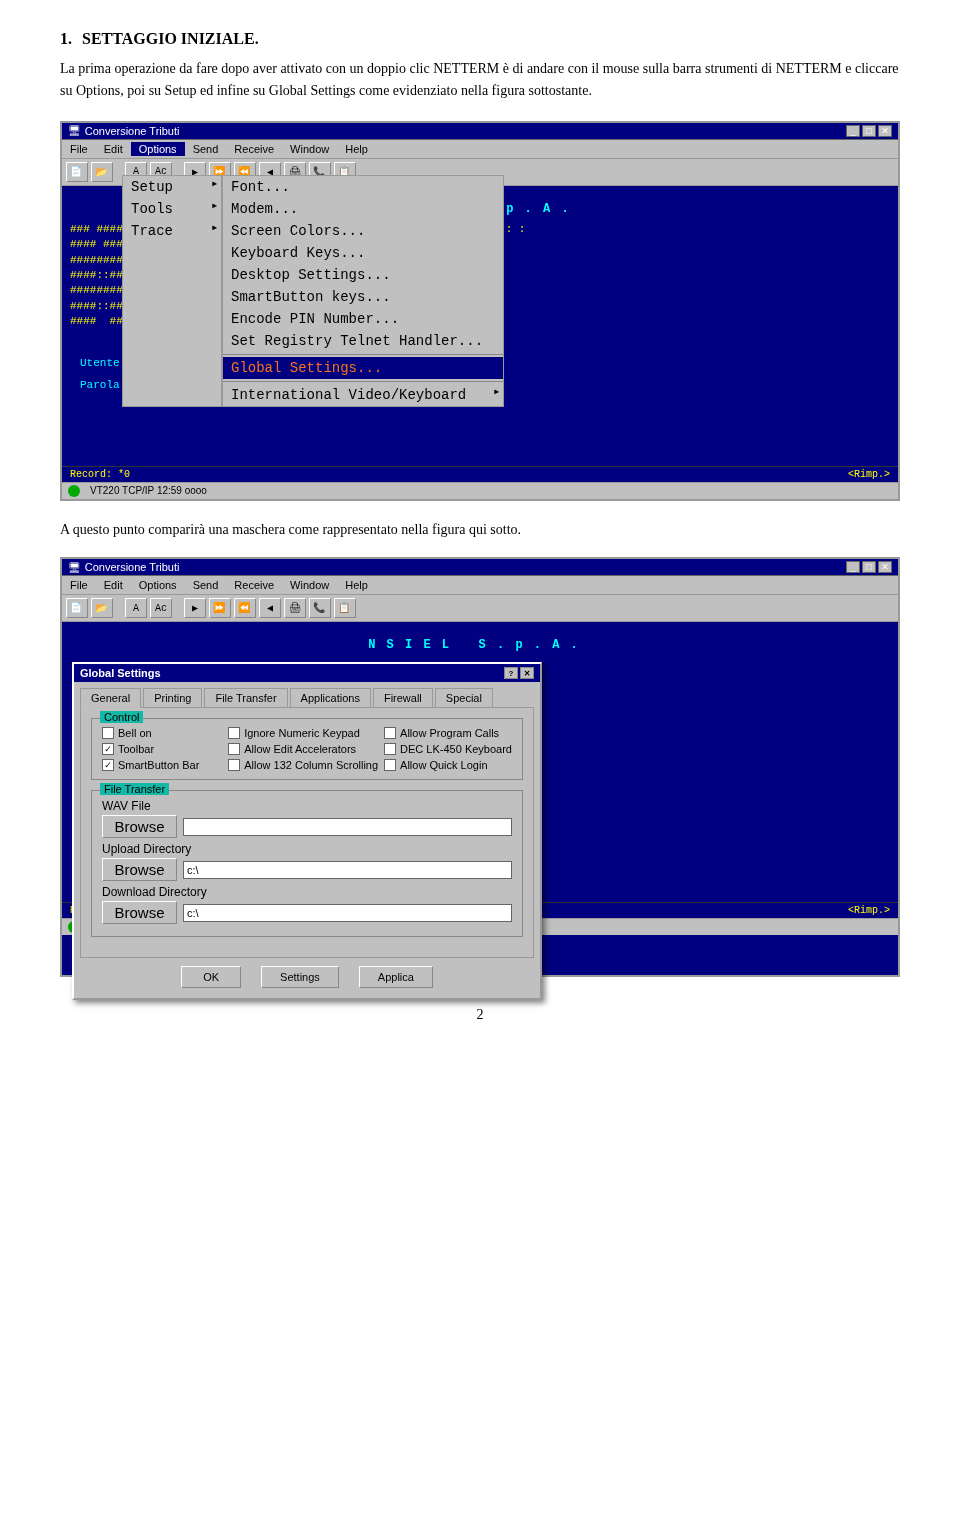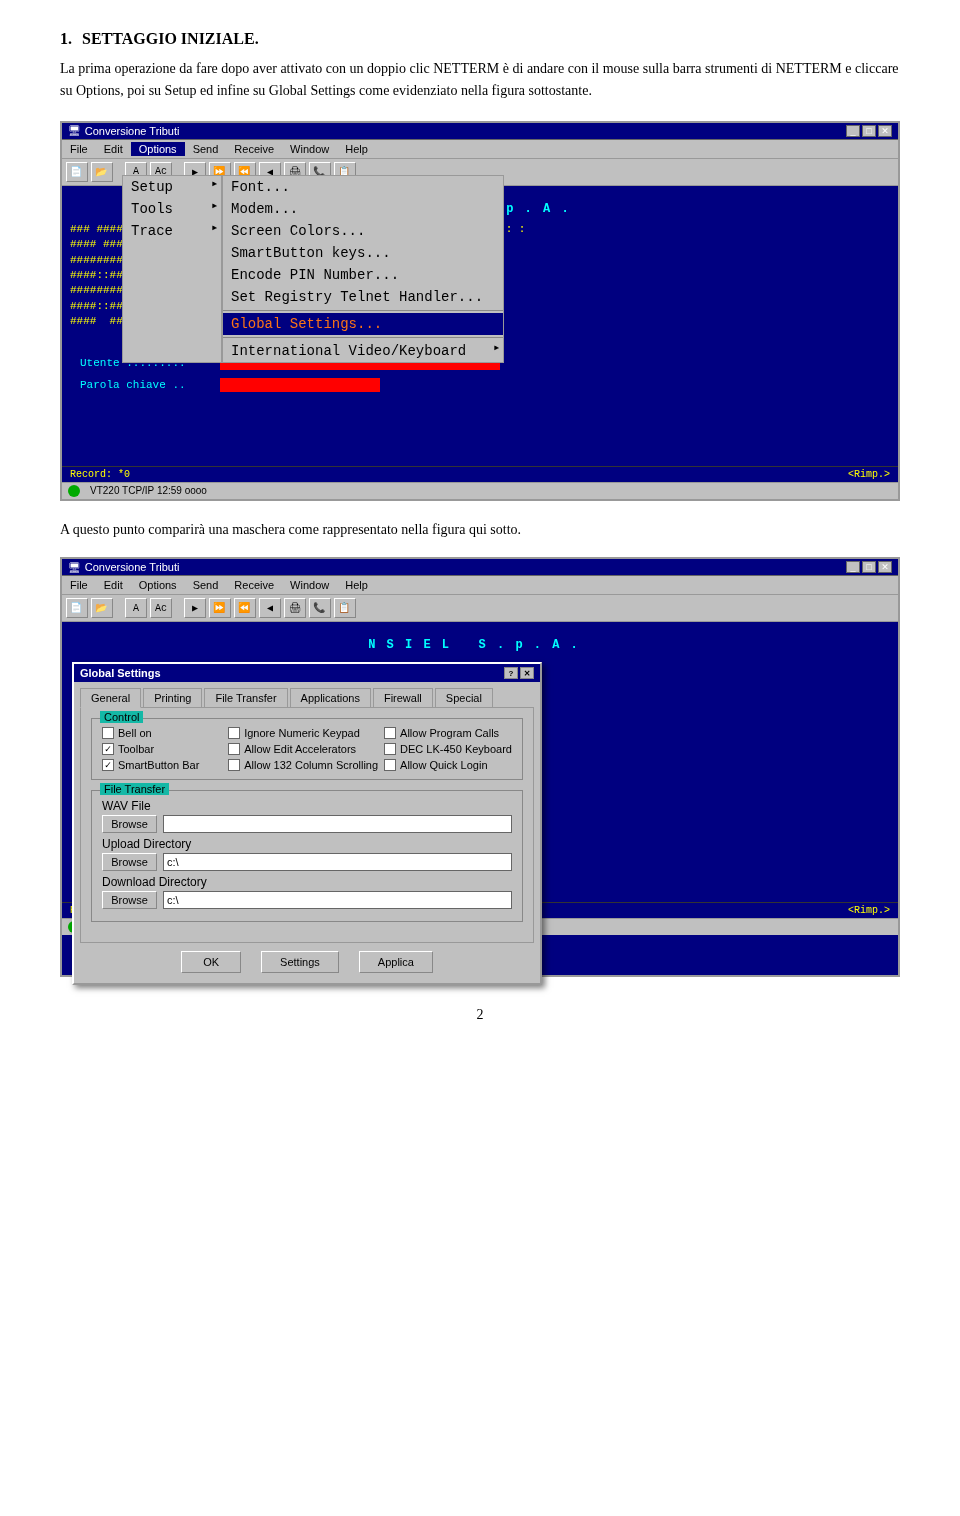--- a/index.html
+++ b/index.html
@@ -292,23 +292,23 @@
       margin-bottom: 4px;
       font-size: 11px;
     }
     .ft-label { font-size: 12px; margin-bottom: 2px; }
     .ft-browse-btn {
       padding: 2px 8px;
       background: #c0c0c0;
       border: 1px solid #888;
       border-top-color: #fff;
       border-left-color: #fff;
-      font-size: 11px;
-      cursor: pointer;
-      width: 55px;
+      font-size: 15px;
+      cursor: pointer;
+      width: 75px;
     }
     .ft-input {
       flex: 1;
       height: 18px;
       border: 1px solid #666;
       background: #fff;
       font-size: 11px;
       padding: 1px 3px;
     }
     .dialog-footer {
@@ -393,20 +393,22 @@
     <div class="dropdown-submenu-container">
       <div class="dropdown-col" style="min-width:100px;">
         <div class="menu-item has-submenu">Setup</div>
         <div class="menu-item has-submenu">Tools</div>
         <div class="menu-item has-submenu">Trace</div>
       </div>
       <div class="dropdown-col">
         <div class="menu-item">Font...</div>
         <div class="menu-item">Modem...</div>
         <div class="menu-item">Screen Colors...</div>
+        <div class="menu-item">Keyboard Keys...</div>
+        <div class="menu-item">Desktop Settings...</div>
         <div class="menu-item">SmartButton keys...</div>
         <div class="menu-item">Encode PIN Number...</div>
         <div class="menu-item">Set Registry Telnet Handler...</div>
         <div class="menu-separator"></div>
         <div class="menu-item highlighted">Global Settings...</div>
         <div class="menu-separator"></div>
         <div class="menu-item has-submenu">International Video/Keyboard</div>
       </div>
     </div>
   </div>

